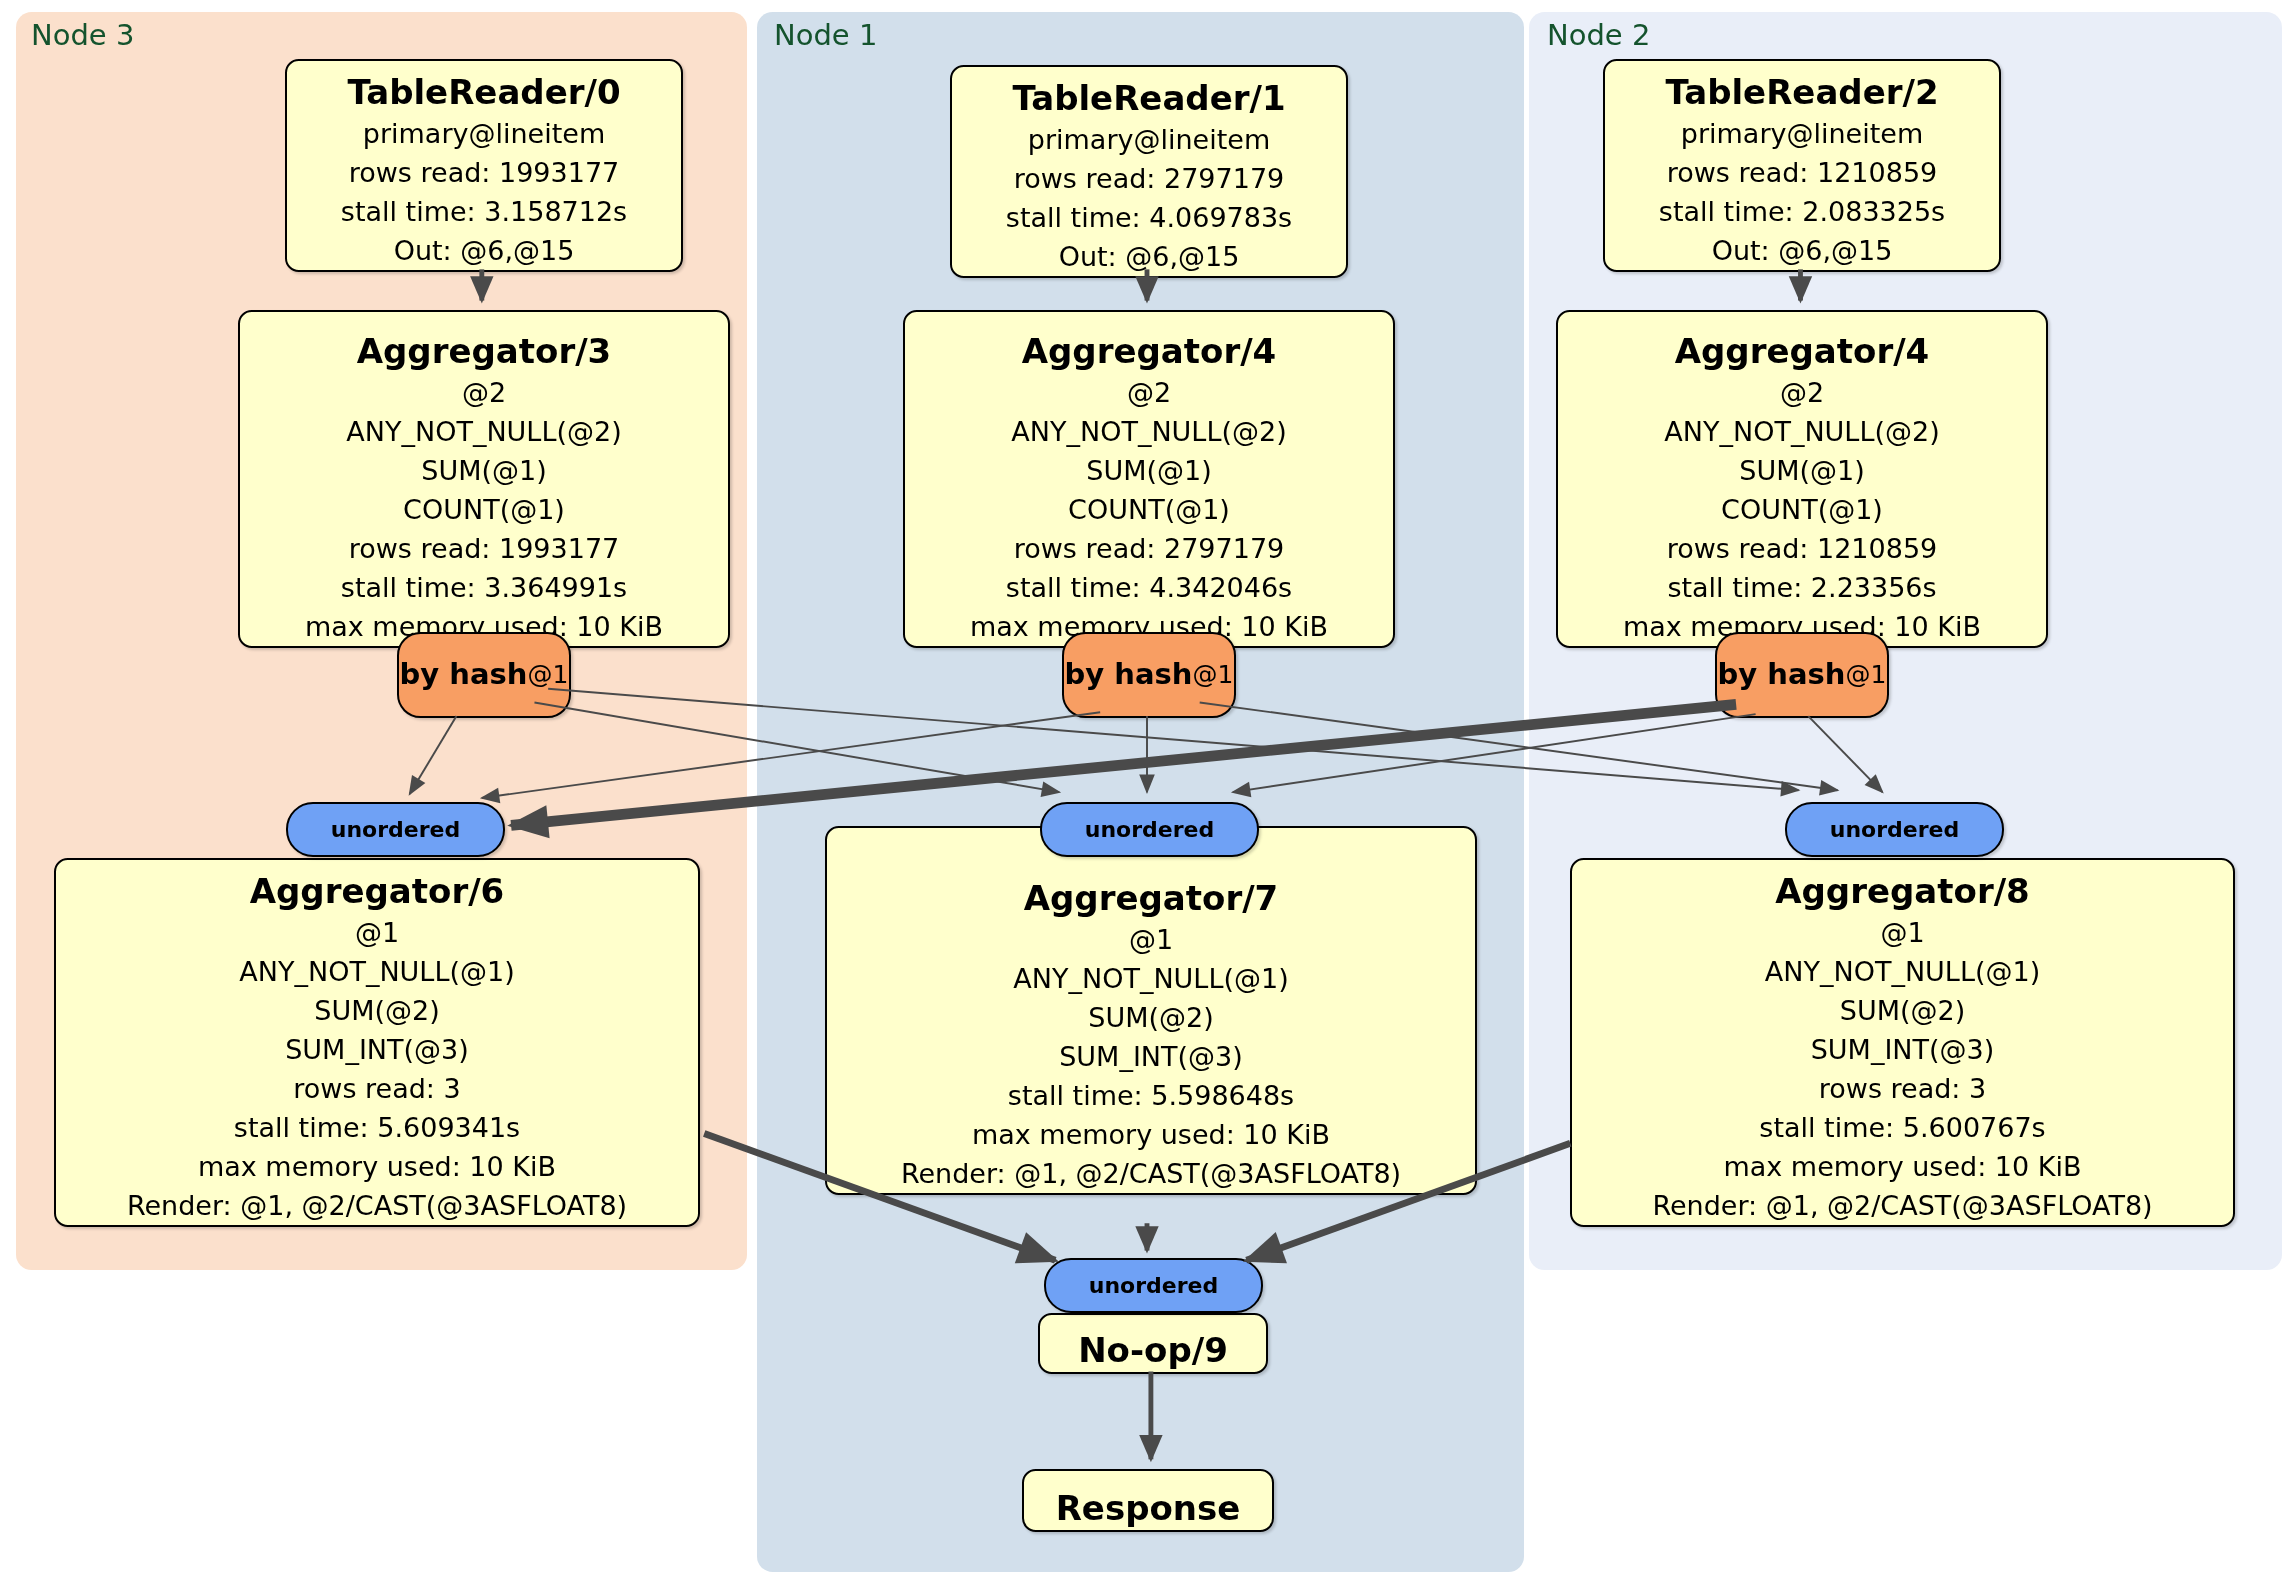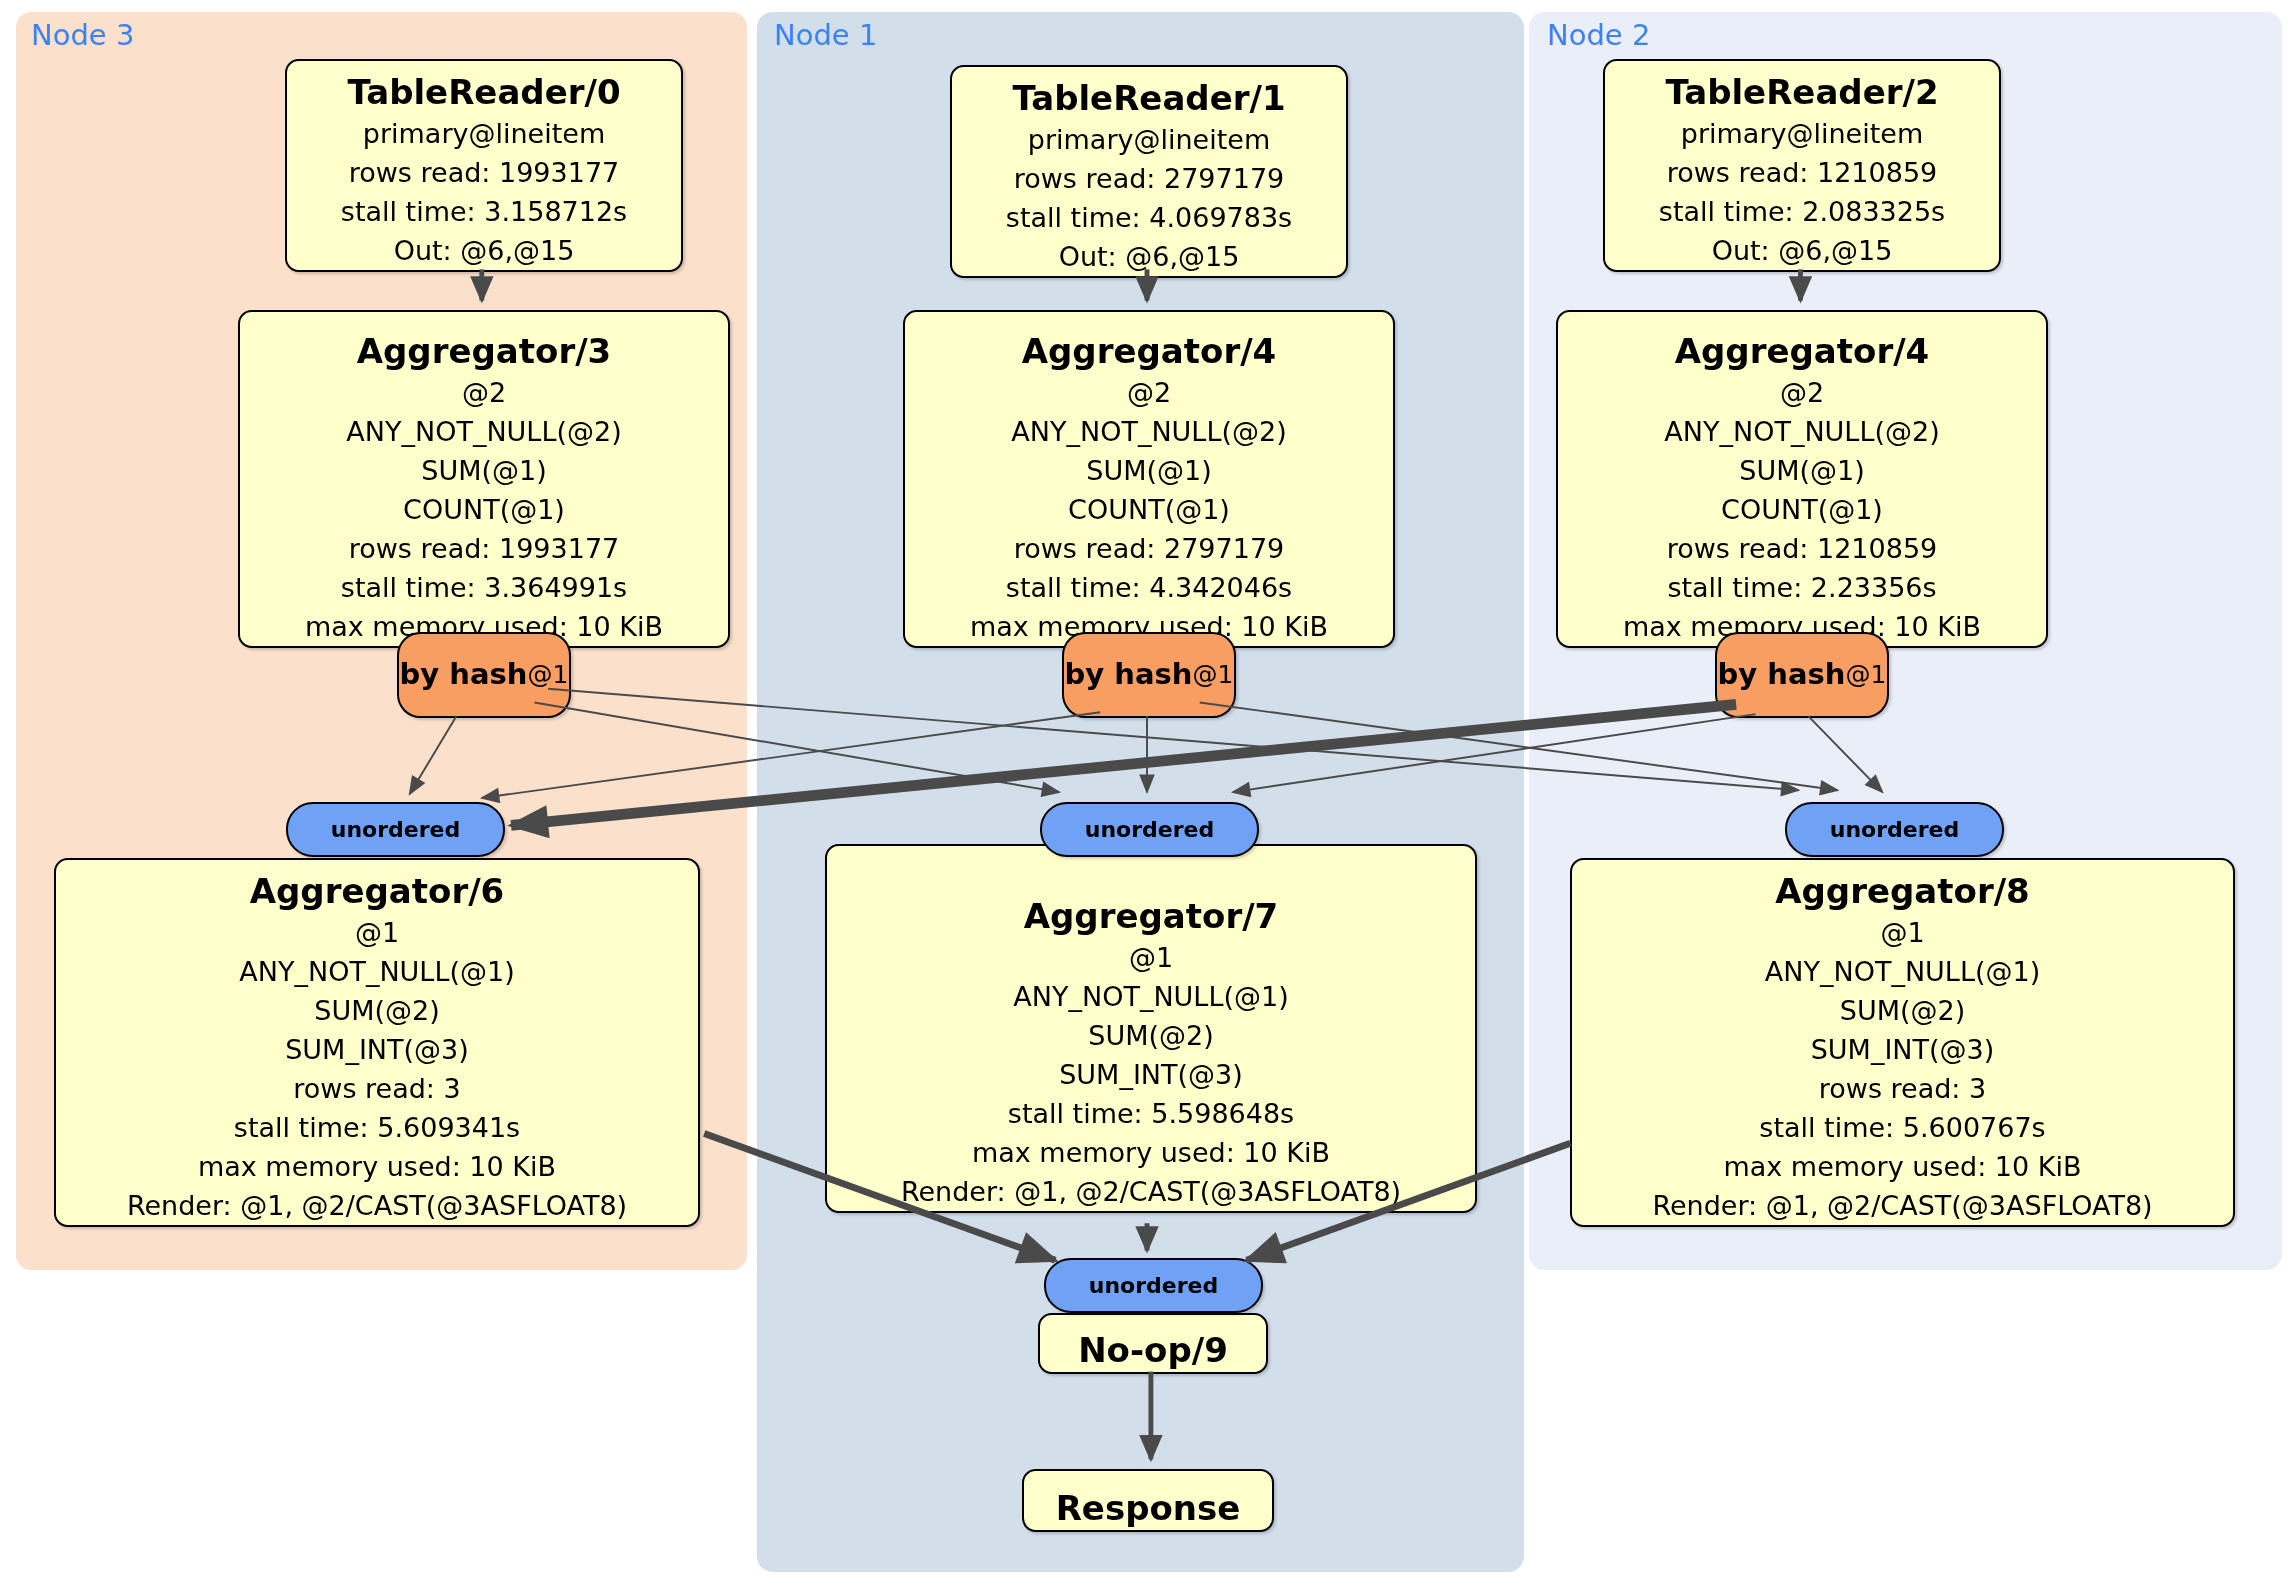--- a/index.html
+++ b/index.html
@@ -4,21 +4,21 @@
 <style>
   html,body{margin:0;padding:0;background:#ffffff;}
   .stage{
     position:relative;width:2294px;height:1596px;background:#ffffff;overflow:hidden;
     font-family:"DejaVu Sans","Liberation Sans",sans-serif;color:#000;
   }
   .panel{position:absolute;border-radius:15.6px;z-index:1;}
   .panel-node3{background:#fbe0cc;}
   .panel-node1{background:#d2dfeb;}
   .panel-node2{background:#e9eef8;}
-  .panel-label{position:absolute;font-size:29px;color:#3b82f6;z-index:2;}
+  .panel-label{position:absolute;font-size:29px;color:#14532d;z-index:2;}
   .box{
     position:absolute;background:#ffffcc;border:2.4px solid #000;border-radius:13.7px;
     display:flex;flex-direction:column;justify-content:flex-end;align-items:center;
     text-align:center;z-index:3;box-shadow:2px 2px 2.9px rgba(0,0,0,0.18);
   }
   .btitle{font-size:34px;font-weight:bold;line-height:1.3;}
   .blines .line{font-size:27px;line-height:39px;white-space:nowrap;}
   .router{
     position:absolute;background:#f89e63;border:2.4px solid #000;border-radius:23.4px;
     display:flex;flex-direction:row;justify-content:center;align-items:center;
@@ -151,21 +151,21 @@
         <div class="line">@1</div>
         <div class="line">ANY_NOT_NULL(@1)</div>
         <div class="line">SUM(@2)</div>
         <div class="line">SUM_INT(@3)</div>
         <div class="line">rows read: 3</div>
         <div class="line">stall time: 5.609341s</div>
         <div class="line">max memory used: 10 KiB</div>
         <div class="line">Render: @1, @2/CAST(@3ASFLOAT8)</div>
       </div>
   </div>
-  <div class="box" style="left:825px;top:844px;width:648px;height:365px">
+  <div class="box" style="left:825px;top:826px;width:648px;height:365px">
     <div class="btitle">Aggregator/7</div>
     <div class="blines">
         <div class="line">@1</div>
         <div class="line">ANY_NOT_NULL(@1)</div>
         <div class="line">SUM(@2)</div>
         <div class="line">SUM_INT(@3)</div>
         <div class="line">stall time: 5.598648s</div>
         <div class="line">max memory used: 10 KiB</div>
         <div class="line">Render: @1, @2/CAST(@3ASFLOAT8)</div>
       </div>

